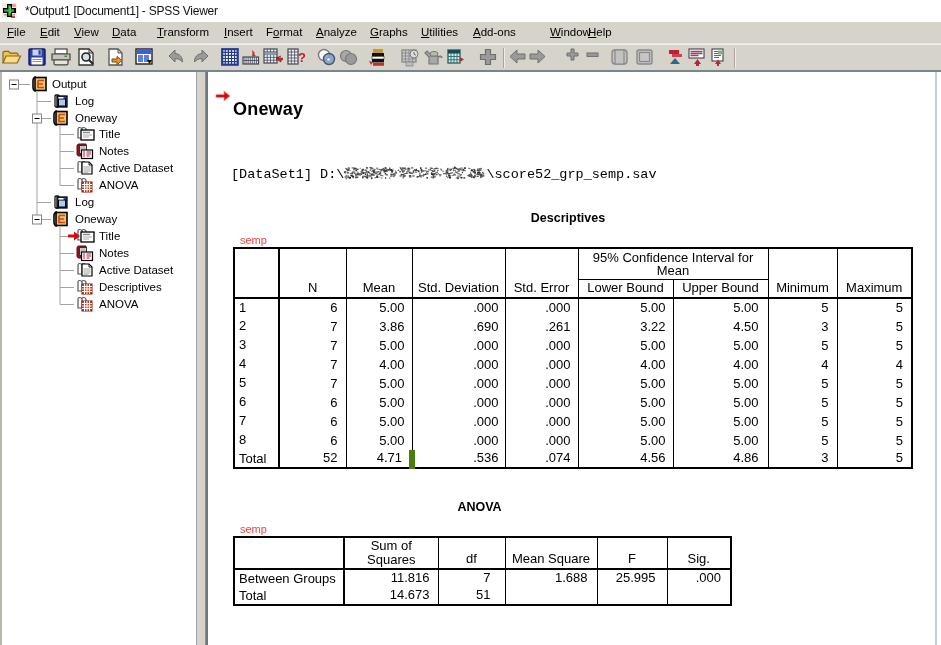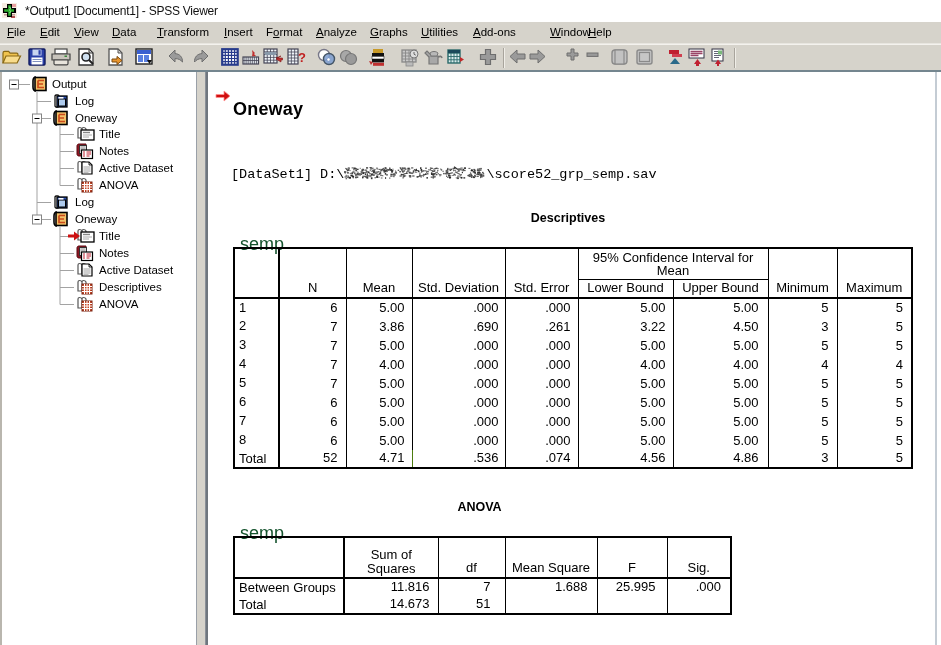--- a/index.html
+++ b/index.html
@@ -20,21 +20,21 @@
 .splitter{position:absolute;left:196px;top:72px;width:10px;height:573px;background:#d6d3cb;
   border-left:1px solid #9aa0a8;border-right:1px solid #8a9098;}
 .content{position:absolute;left:206px;top:72px;width:735px;height:573px;background:#fff;
   border-left:2px solid #6f767e;}
 .rightline{position:absolute;left:935px;top:72px;width:2px;height:573px;background:#c4ccd4;}
 .oneway{position:absolute;left:25px;top:27px;font-size:18px;font-weight:bold;color:#000;
   letter-spacing:0.2px;}
 .dsline{position:absolute;left:23px;top:93px;font-family:"Liberation Mono",monospace;
   font-size:13.5px;color:#000;white-space:pre;}
 .ttitle{position:absolute;font-size:12.5px;font-weight:bold;color:#000;text-align:center;}
-.semp{position:absolute;font-size:18px;color:#14532d;}
+.semp{position:absolute;font-size:11px;color:#ef4444;}
 table{border-collapse:collapse;table-layout:fixed;}
 td{font-size:13px;color:#000;overflow:hidden;white-space:nowrap;}
 </style></head><body>
 <div class="titlebar">
     <svg width="16" height="16" viewBox="0 0 16 16" style="position:absolute;left:2px;top:3px;">
       <rect x="0" y="0" width="15" height="15" fill="#f6ece2"></rect>
       <rect x="8" y="1" width="6" height="3" fill="#e8a0a0"></rect>
       <rect x="2" y="11" width="11" height="1.5" fill="#c09890"></rect>
       <rect x="9" y="13" width="4" height="2" fill="#b05050"></rect>
       <path d="M5 1h5v4h4v5h-4v4H5v-4H1V5h4z" fill="#000"></path>
@@ -828,21 +828,21 @@
           <td style="text-align:right;padding-right:6px;vertical-align:bottom;padding-bottom:2px;border-right:1px solid #000;border-top:none">.000</td>
           <td style="text-align:right;padding-right:7px;vertical-align:bottom;padding-bottom:2px;border-right:1px solid #000;border-top:none">.000</td>
           <td style="text-align:right;padding-right:7px;vertical-align:bottom;padding-bottom:2px;border-right:1px solid #000;border-top:none">5.00</td>
           <td style="text-align:right;padding-right:9px;vertical-align:bottom;padding-bottom:2px;border-right:1px solid #000;border-top:none">5.00</td>
           <td style="text-align:right;padding-right:8px;vertical-align:bottom;padding-bottom:2px;border-right:1px solid #000;border-top:none">5</td>
           <td style="text-align:right;padding-right:8px;vertical-align:bottom;padding-bottom:2px;border-top:none">5</td>
         </tr>
         <tr style="height:17px">
           <td style="border-right:2px solid #000;padding-left:4px;vertical-align:top;padding-top:1px;border-top:none">Total</td>
           <td style="text-align:right;padding-right:8px;vertical-align:bottom;padding-bottom:2px;border-right:1px solid #000;border-top:none">52</td>
-          <td style="text-align:right;padding-right:7px;vertical-align:bottom;padding-bottom:2px;border-right:1px solid #4d7c0f;border-top:none">4.71</td>
+          <td style="text-align:right;padding-right:7px;vertical-align:bottom;padding-bottom:2px;border-right:6px solid #4d7c0f;border-top:none">4.71</td>
           <td style="text-align:right;padding-right:6px;vertical-align:bottom;padding-bottom:2px;border-right:1px solid #000;border-top:none">.536</td>
           <td style="text-align:right;padding-right:7px;vertical-align:bottom;padding-bottom:2px;border-right:1px solid #000;border-top:none">.074</td>
           <td style="text-align:right;padding-right:7px;vertical-align:bottom;padding-bottom:2px;border-right:1px solid #000;border-top:none">4.56</td>
           <td style="text-align:right;padding-right:9px;vertical-align:bottom;padding-bottom:2px;border-right:1px solid #000;border-top:none">4.86</td>
           <td style="text-align:right;padding-right:8px;vertical-align:bottom;padding-bottom:2px;border-right:1px solid #000;border-top:none">3</td>
           <td style="text-align:right;padding-right:8px;vertical-align:bottom;padding-bottom:2px;border-top:none">5</td>
         </tr>
       </tbody>
     </table>
     <div class="ttitle" style="left:23px;top:428px;width:497px;">ANOVA</div>
@@ -850,21 +850,21 @@
     <table style="position:absolute;left:25px;top:464px;width:497px;border:2px solid #000;">
       <colgroup>
         <col style="width:110px">
         <col style="width:94px">
         <col style="width:67px">
         <col style="width:92px">
         <col style="width:70px">
         <col style="width:64px">
       </colgroup>
       <tbody>
-        <tr style="height:41px">
+        <tr style="height:32px">
           <td style="border-right:2px solid #000"></td>
           <td style="border-right:1px solid #000;text-align:center;vertical-align:bottom;line-height:14px;padding-bottom:1px">Sum of<br>Squares</td>
           <td style="border-right:1px solid #000;text-align:center;vertical-align:bottom;padding-bottom:2px">df</td>
           <td style="border-right:1px solid #000;text-align:center;vertical-align:bottom;padding-bottom:2px">Mean Square</td>
           <td style="border-right:1px solid #000;text-align:center;vertical-align:bottom;padding-bottom:2px">F</td>
           <td style="text-align:center;vertical-align:bottom;padding-bottom:2px">Sig.</td>
         </tr>
         <tr style="height:17px">
           <td style="border-right:2px solid #000;padding-left:4px;vertical-align:top;padding-top:1px;border-top:2px solid #000">Between Groups</td>
           <td style="text-align:right;padding-right:8px;vertical-align:bottom;padding-bottom:2px;border-right:1px solid #000;border-top:2px solid #000">11.816</td>

